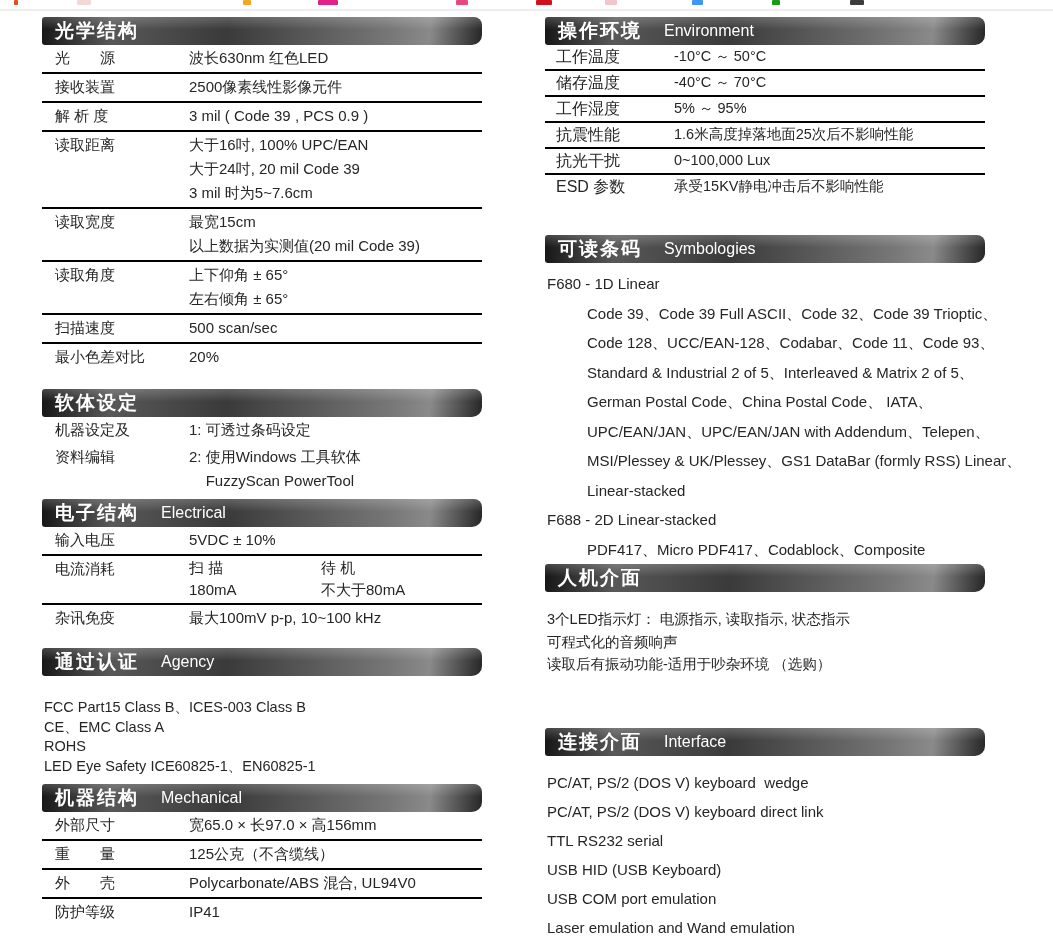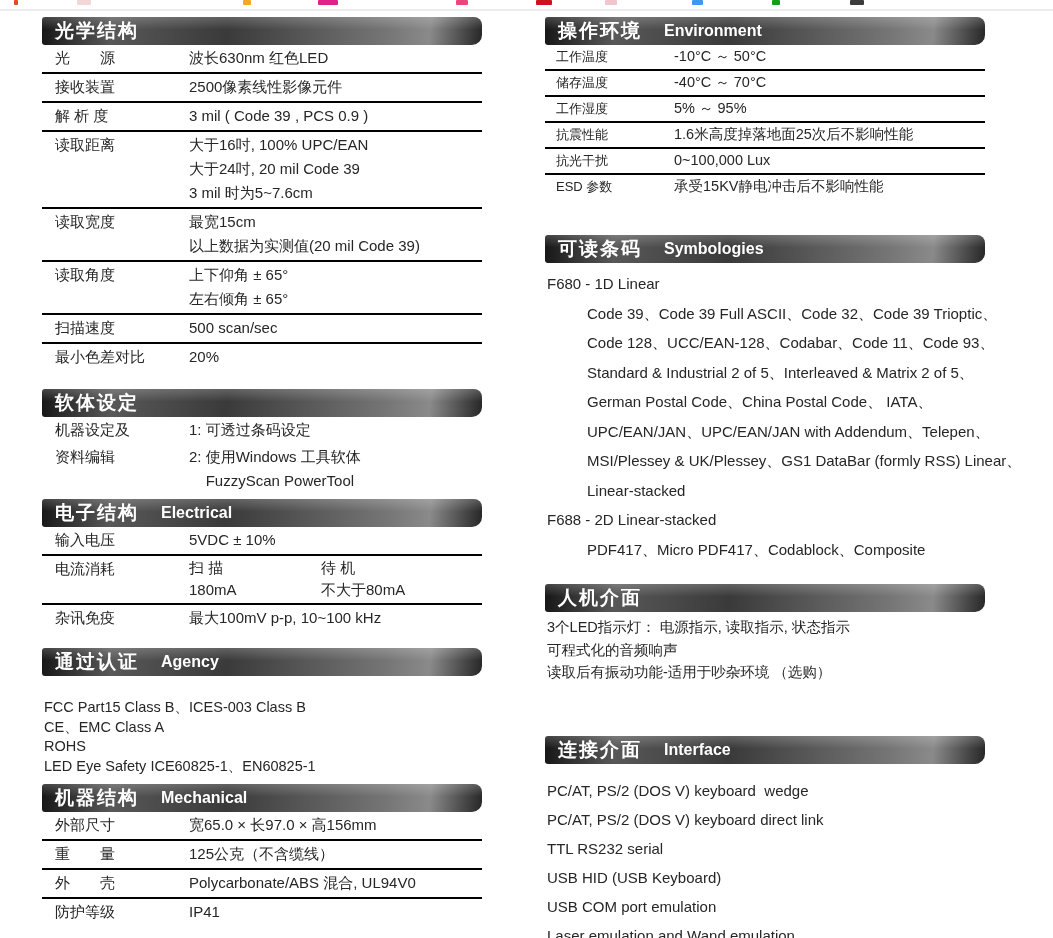--- a/index.html
+++ b/index.html
@@ -14,30 +14,30 @@
   .col{position:absolute;top:17px;width:440px}
   #col-left{left:42px}
   #col-right{left:545px}
 
   
   .sec-header{height:28px;display:flex;align-items:center;padding-left:13px;
     border-radius:3px 8px 10px 3px;
     background:linear-gradient(180deg,rgba(255,255,255,.20),rgba(255,255,255,0) 45%),
       linear-gradient(95deg,#161616 0%,#585858 16%,#3a3a3a 42%,#757575 78%,#8a8a8a 88%,#262626 100%)}
   .hz{color:#fff;font-weight:bold;font-size:19px;letter-spacing:2px;white-space:pre}
-  .he{color:#fff;font-weight:bold;font-size:16px;margin-left:22px;white-space:pre}
+  .he{color:#fff;font-weight:normal;font-size:16px;margin-left:22px;white-space:pre}
 
   
   .trow{display:flex;border-bottom:2px solid #000000;padding:1px 0 2px 0}
   .rows .trow:last-child{border-bottom:none}
   .plain .trow{border-bottom:none}
   .tlabel{flex:0 0 134px;padding-left:13px;font-size:15px;line-height:24px;white-space:pre}
   .tval{flex:1 1 auto;font-size:15px}
   .vline{line-height:24px;white-space:pre}
-  #col-right .tlabel{flex-basis:118px;padding-left:11px;font-size:13px;line-height:21px}
+  #col-right .tlabel{flex-basis:118px;padding-left:11px;font-size:16px;line-height:21px}
   #col-right .vline{line-height:21px;font-size:14.5px}
   .plain{padding-top:6px}
   .subcols{display:flex}
   .subcol{width:132px}
   .subcol .vline{line-height:22px}
 
   
   .list{padding:8px 0 0 2px}
   .li{font-size:15px;line-height:29px;white-space:pre}
   .indent1{padding-left:40px}
@@ -45,22 +45,22 @@
   
   [data-name="section-software"]{margin-top:12px}
   [data-name="section-electrical"]{margin-top:4px}
   [data-name="section-agency"]{margin-top:16px}
   [data-name="section-agency"] .list{padding-top:22px}
   [data-name="section-agency"] .li{font-size:14.5px;line-height:19.5px}
   [data-name="section-mechanical"]{margin-top:8px}
   [data-name="section-symbologies"]{margin-top:36px}
   [data-name="section-symbologies"] .list{padding-top:6px}
   [data-name="section-symbologies"] .li{line-height:29.5px}
-  [data-name="section-hmi"]{margin-top:20px}
-  [data-name="section-hmi"] .list{padding-top:4px}
+  [data-name="section-hmi"]{}
+  [data-name="section-hmi"] .list{padding-top:16px}
   [data-name="section-hmi"] .li{font-size:14.5px;line-height:22.5px}
   [data-name="section-interface"]{margin-top:52px}
   [data-name="section-interface"] .list{padding-top:12px}
 </style>
 </head>
 <body>
 
 <div class="strip" id="strip" data-name="browser-bookmarks-strip">
     <div class="frag" data-name="bookmark-favicon-fragment" style="left: 14px; width: 4px; background: rgb(232, 73, 29);"></div>
     <div class="frag" data-name="bookmark-favicon-fragment" style="left: 77px; width: 14px; background: rgb(243, 214, 214);"></div>

